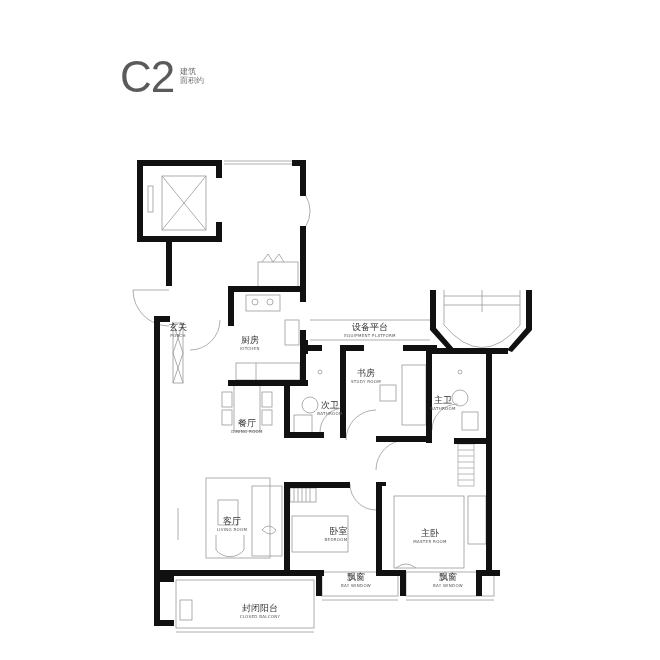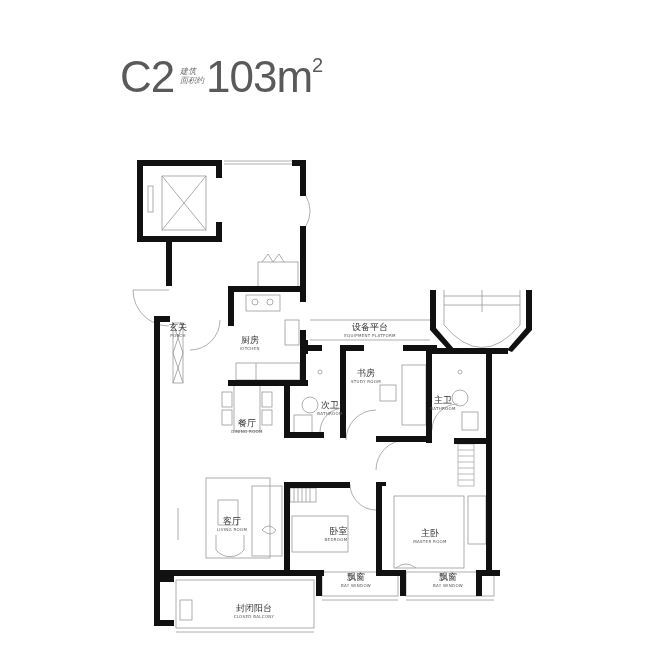--- a/index.html
+++ b/index.html
@@ -1,39 +1,38 @@
 <!DOCTYPE html>
 <html><head>
 <meta charset="utf-8">
 <style>
   html, body { margin:0; padding:0; background:#ffffff; }
   body { width:660px; height:660px; position:relative; overflow:hidden; font-family:"DejaVu Sans", sans-serif; }
   .header { position:absolute; left:0; top:40px; width:592px; height:80px; }
   .code { position:absolute; left:120px; top:12px; font-family:"Liberation Sans", sans-serif; font-size:44px; color:#5a5a5a; font-weight:300; letter-spacing:-1px; }
-  .areanote { position:absolute; left:180px; top:27px; font-size:8px; line-height:9px; color:#6a6a6a;font-style:italic; }
+  .areanote { position:absolute; left:180px; top:27px; font-size:8px; line-height:9px; color:#6a6a6a; }
   .area { position:absolute; left:206px; top:12px; font-family:"Liberation Sans", sans-serif; font-size:44px; color:#5a5a5a; letter-spacing:-1px; }
   .area sup { font-size:20px; vertical-align:top; position:relative; top:2px; }
   .type { position:absolute; left:336px; top:14px; font-size:38px; color:#555; letter-spacing:2px; }
   .tagline { position:absolute; left:200px; top:63px; font-family:"Liberation Sans", sans-serif; font-size:9.5px; letter-spacing:5px; color:#777; }
   .tagline .brand { font-weight:bold; letter-spacing:3px; background:linear-gradient(90deg,#c0392b,#d98a2b,#d4a64a); -webkit-background-clip:text; background-clip:text; color:transparent; }
   .plan { position:absolute; left:0; top:0; width:660px; height:660px; }
   .lbl { position:absolute; text-align:center; color:#333; transform:translateX(-50%); white-space:nowrap; }
   .lbl .zh { font-size:9px; font-weight:normal; display:block; line-height:11px; }
   .lbl .en { font-size:4px; letter-spacing:0.3px; color:#555; display:block; line-height:6px; }
 </style>
 </head>
 <body>
 
 <div class="header">
   <div class="code">C2</div>
   <div class="areanote">
     <div>建筑</div>
     <div>面积约</div>
   </div>
-  <div class="area"><span>103m</span><sup>2</sup></div>
 </div>
 
 <svg class="plan" viewBox="0 0 660 660" xmlns="http://www.w3.org/2000/svg">
   <g fill="none" stroke="#9a9a9a" stroke-width="0.8">
 
     <rect x="162" y="176" width="44" height="54"></rect>
     <line x1="162" y1="176" x2="206" y2="230"></line>
       <line x1="206" y1="176" x2="162" y2="230"></line>
     <rect x="148" y="186" width="5" height="26"></rect>
 
@@ -229,16 +228,16 @@
     <span class="en">MASTER ROOM</span>
   </div>
 <div class="lbl" style="left:356px;top:572px;">
     <span class="zh">飘窗</span>
     <span class="en">BAY WINDOW</span>
   </div>
 <div class="lbl" style="left:448px;top:572px;">
     <span class="zh">飘窗</span>
     <span class="en">BAY WINDOW</span>
   </div>
-<div class="lbl" style="left:254px;top:603px;text-align:center;">
+<div class="lbl" style="left:260px;top:603px;text-align:center;">
     <span class="zh">封闭阳台</span>
     <span class="en">CLOSED BALCONY</span>
   </div>
 
 </body></html>

